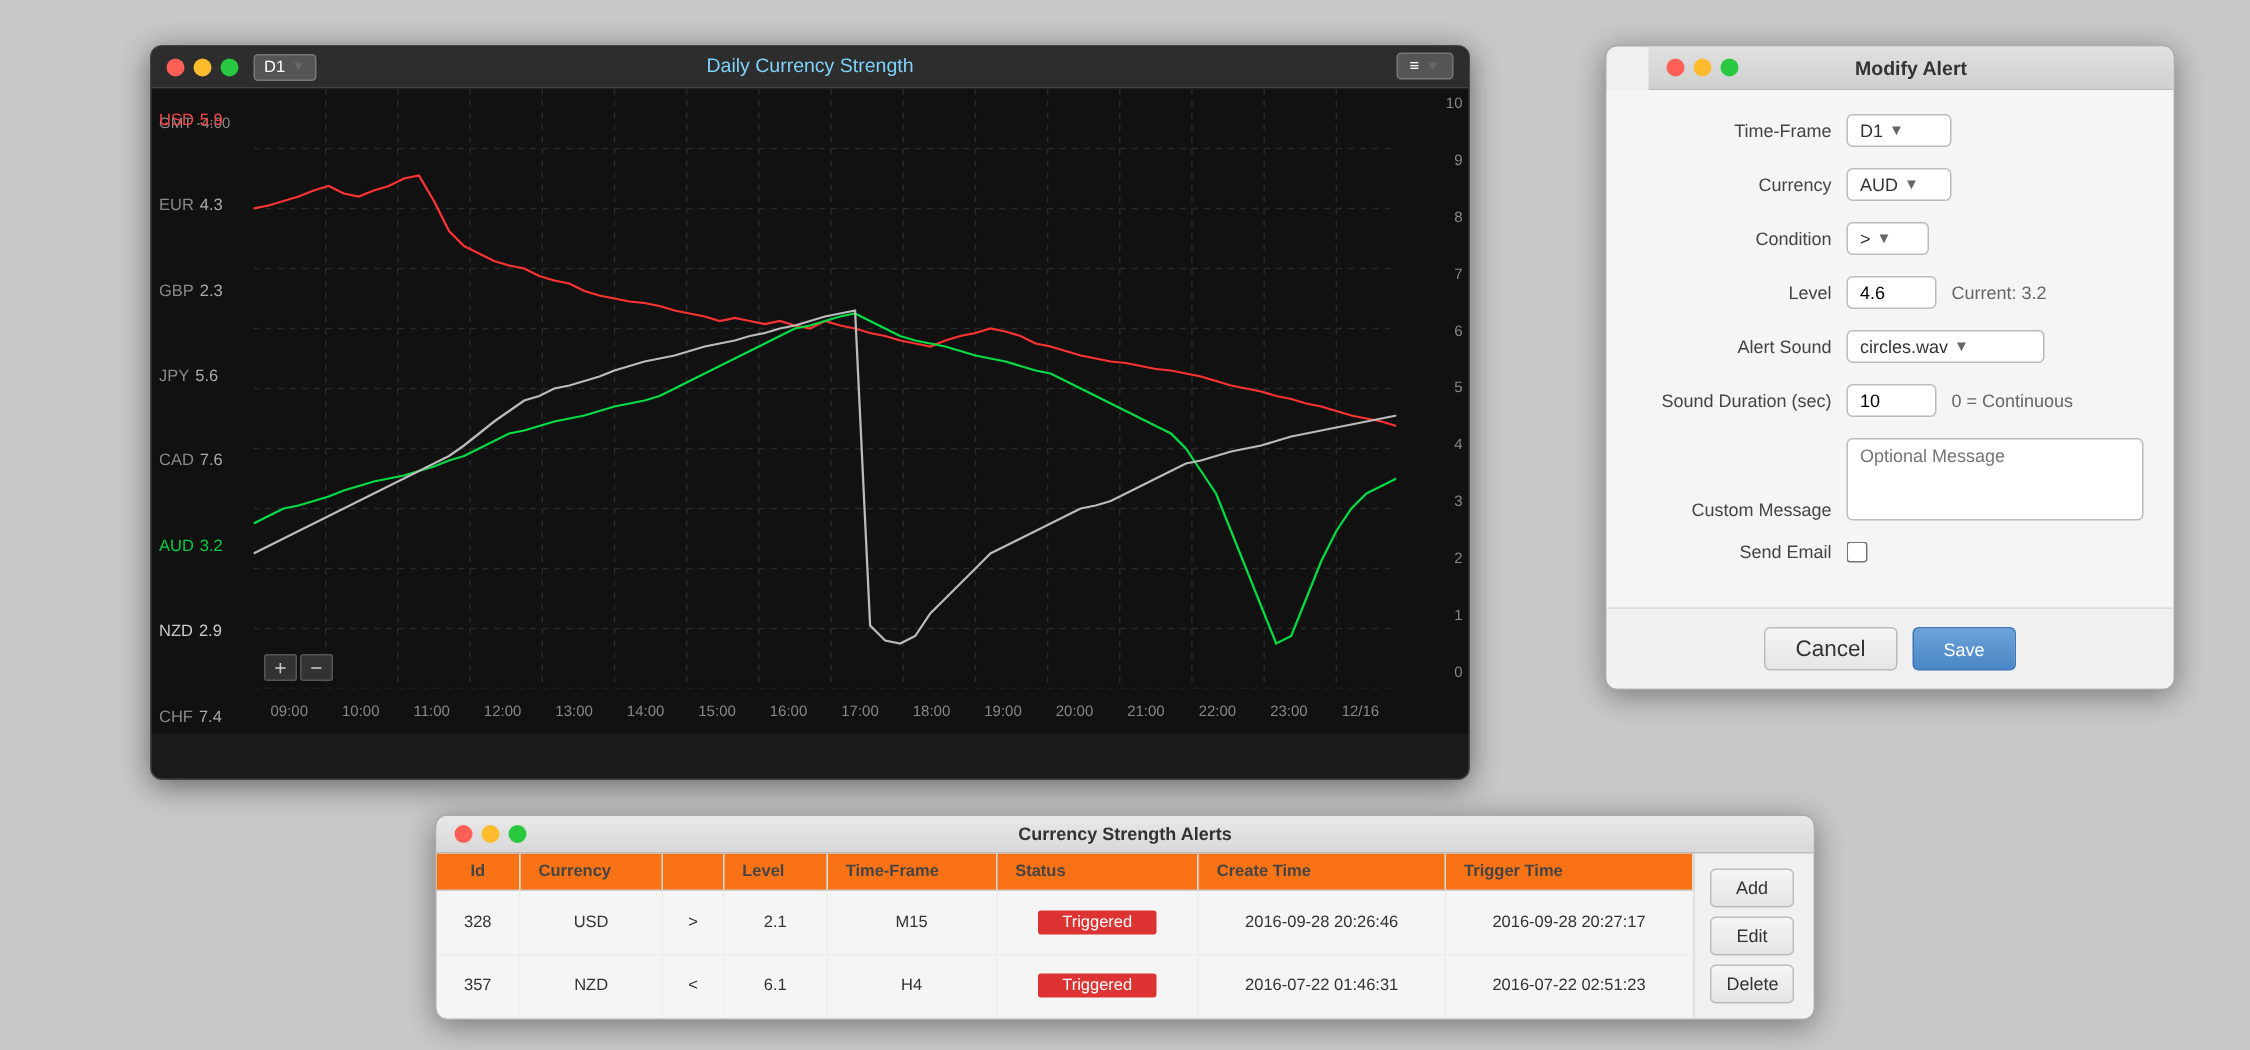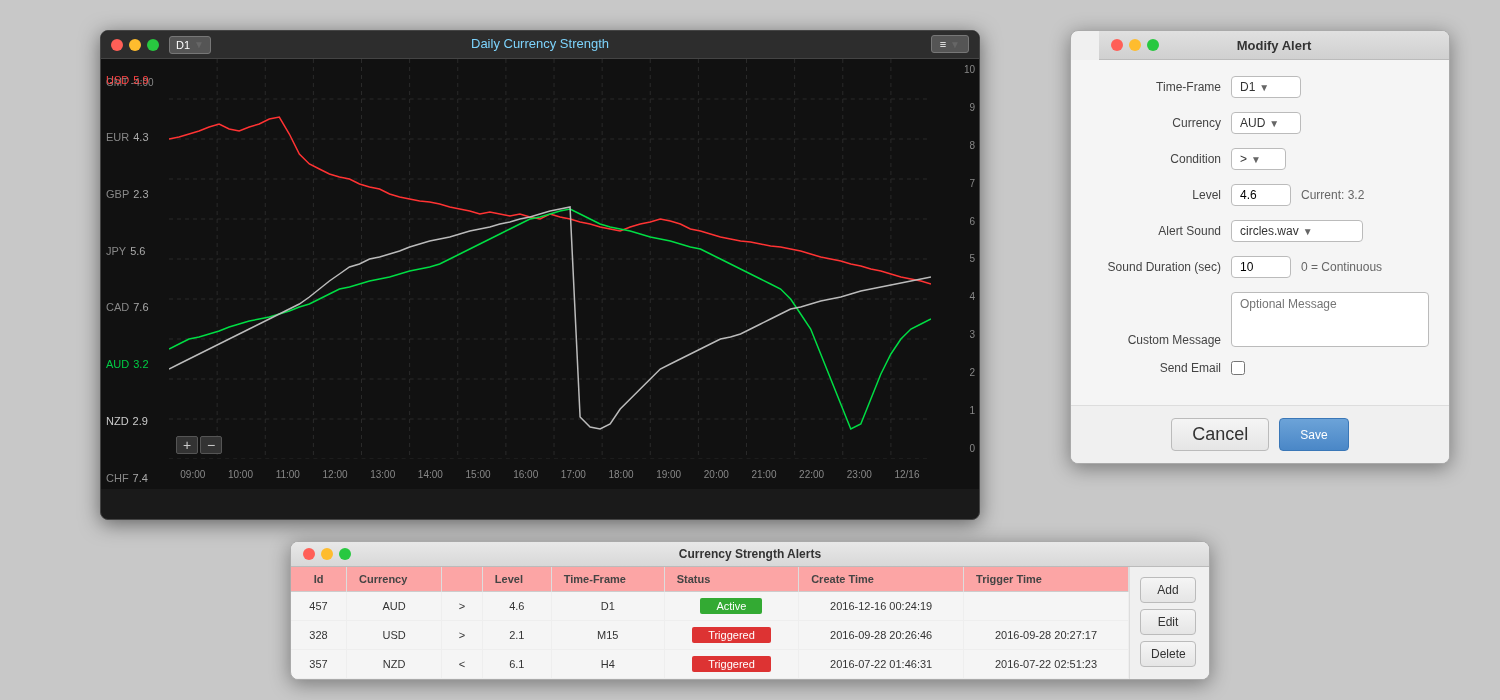--- a/index.html
+++ b/index.html
@@ -329,21 +329,21 @@
       padding: 12px 20px;
       background: #f0f0f0;
       border-top: 1px solid #ddd;
     }
 
     .btn-cancel {
       background: linear-gradient(to bottom, #f5f5f5, #e5e5e5);
       border: 1px solid #bbb;
       border-radius: 4px;
       padding: 5px 20px;
-      font-size: 18px;
+      font-size: 15px;
       cursor: pointer;
       color: #333;
     }
 
     .btn-save {
       background: linear-gradient(to bottom, #6ca3d8, #4a87c7);
       border: 1px solid #3a77b7;
       border-radius: 4px;
       padding: 5px 20px;
       font-size: 12px;
@@ -386,21 +386,21 @@
     .alerts-body {
       display: flex;
     }
 
     .alerts-table {
       flex: 1;
       border-collapse: collapse;
     }
 
     .alerts-table thead tr {
-      background: #fca5a5;
+      background: #f97316;
       border-bottom: 1px solid #ccc;
     }
 
     .alerts-table th {
       padding: 6px 12px;
       text-align: left;
       font-size: 11px;
       color: #444;
       font-weight: 600;
       border-right: 1px solid #ddd;
@@ -701,30 +701,20 @@
           <th>Currency</th>
           <th></th>
           <th>Level</th>
           <th>Time-Frame</th>
           <th>Status</th>
           <th>Create Time</th>
           <th>Trigger Time</th>
         </tr>
       </thead>
       <tbody>
-        <tr>
-          <td>457</td>
-          <td>AUD</td>
-          <td>&gt;</td>
-          <td>4.6</td>
-          <td>D1</td>
-          <td><span class="status-badge status-active">Active</span></td>
-          <td>2016-12-16 00:24:19</td>
-          <td></td>
-        </tr>
         <tr>
           <td>328</td>
           <td>USD</td>
           <td>&gt;</td>
           <td>2.1</td>
           <td>M15</td>
           <td><span class="status-badge status-triggered">Triggered</span></td>
           <td>2016-09-28 20:26:46</td>
           <td>2016-09-28 20:27:17</td>
         </tr>

